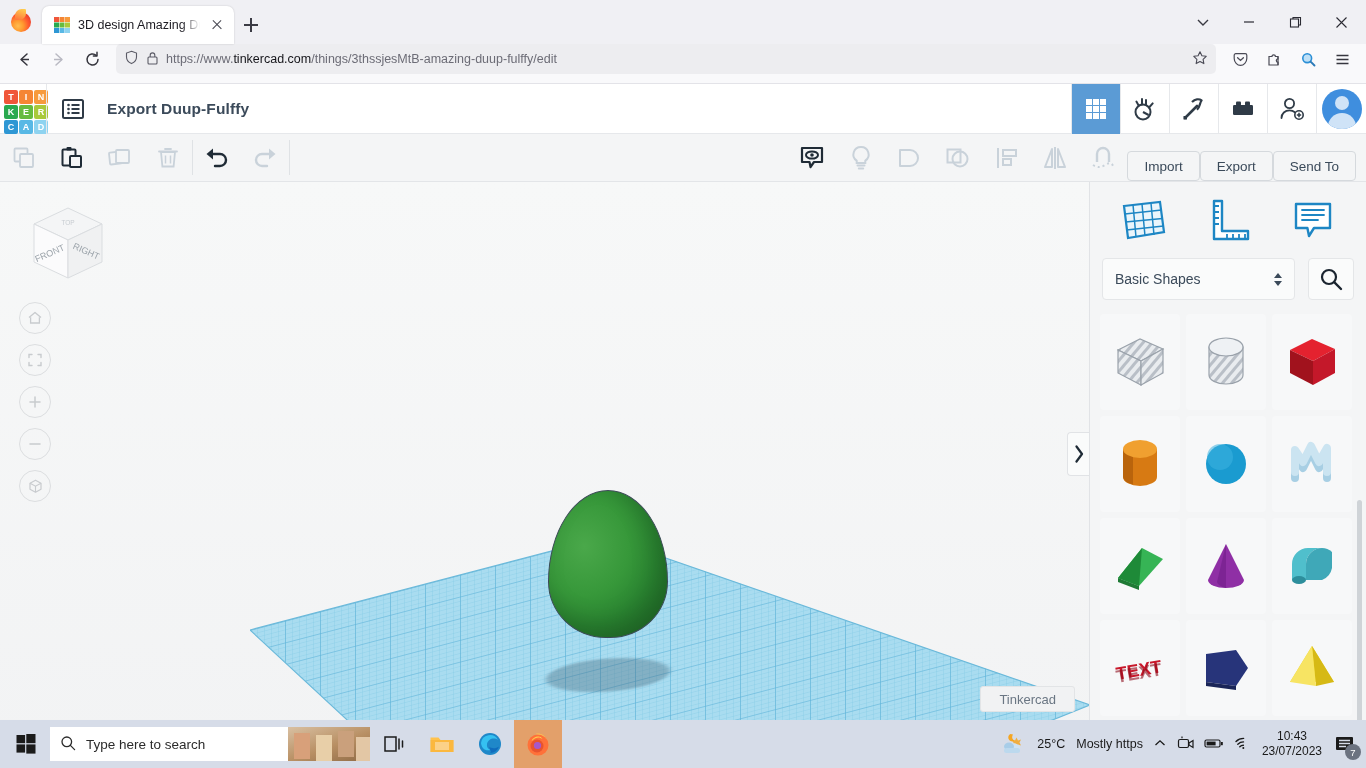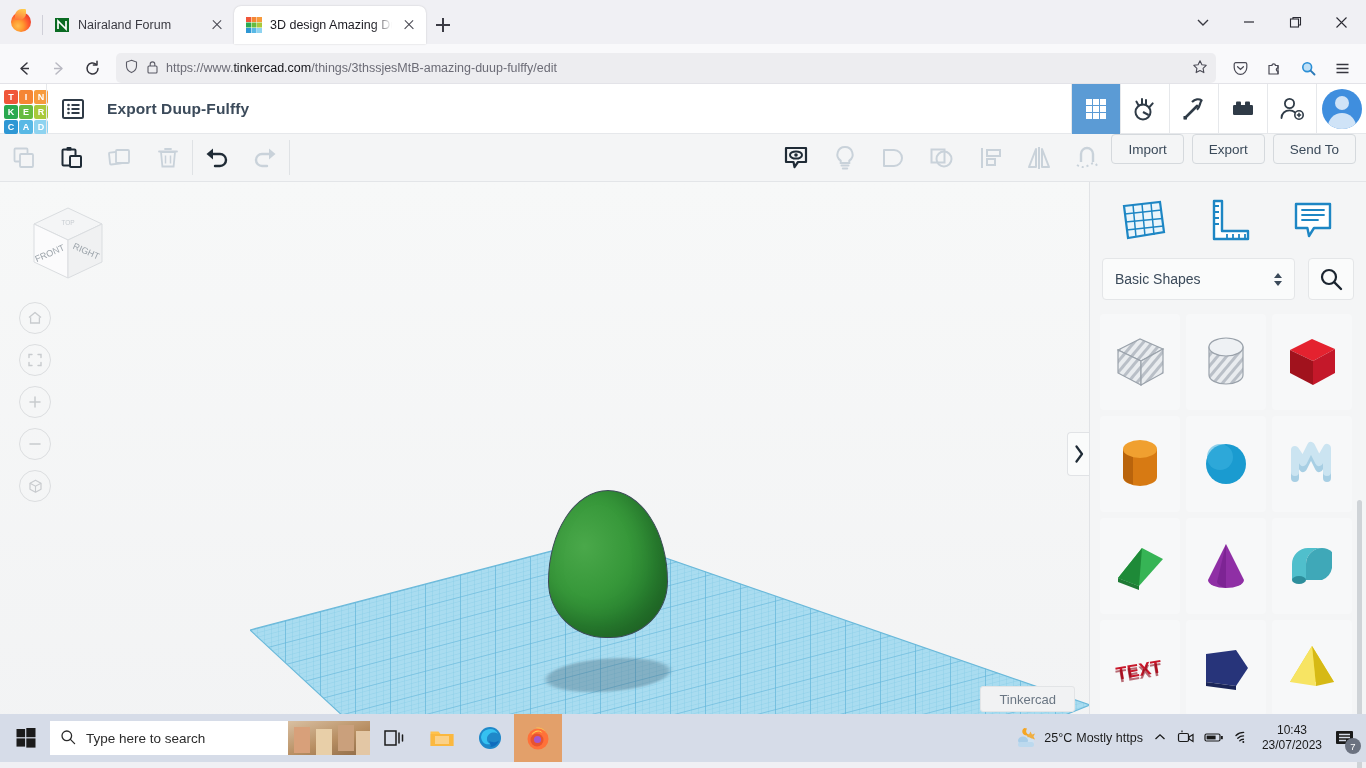--- a/index.html
+++ b/index.html
@@ -55,21 +55,21 @@
   .newtab { width: 34px; height: 38px; display:flex; align-items:center; justify-content:center; }
   .newtab:before, .newtab:after { content:""; position:absolute; background:#3b3b44; }
   .plus { position: relative; width: 14px; height: 14px; }
   .plus:before{content:"";position:absolute;left:0;top:6px;width:14px;height:1.6px;background:#3b3b44;}
   .plus:after{content:"";position:absolute;left:6.2px;top:0;width:1.6px;height:14px;background:#3b3b44;}
 
   .win-ctrls { display:flex; align-items:center; height:44px; margin-left:auto; padding-right:2px; }
   .win-btn { width: 46px; height: 38px; display:flex; align-items:center; justify-content:center; color:#2b2b33; }
 
   .ff-navbar {
-    height: 40px; background: #f9f9fb; display: flex; align-items: flex-end;
+    height: 40px; background: #f9f9fb; display: flex; align-items: flex-start;
     padding: 0 8px; gap: 2px; border-bottom: 1px solid #e3e3e8;
   }
   .nav-icon { width: 32px; height: 30px; display:flex; align-items:center; justify-content:center; color:#36363e; }
   .nav-icon.dim { color: #b9b9c2; }
   .urlbar {
     flex: 1; height: 30px; background: #ededf0; border-radius: 5px;
     display: flex; align-items: center; gap: 7px; padding: 0 8px; margin: 0 6px;
     font-size: 12.5px; color: #6c6c76;
   }
   .urlbar .host { color: #15151a; }
@@ -112,21 +112,21 @@
     background:#cfe3f7;
   }
 
   
   .tc-toolbar { height: 48px; background: #f4f5f6; display: flex; align-items: stretch;
     border-bottom: 1px solid #e3e5e8; }
   .tb-group { display: flex; align-items: center; }
   .tb-btn { width: 48px; height: 47px; display:flex; align-items:center; justify-content:center; }
   .tb-div { width: 1px; background: #dfe2e5; margin: 6px 0; }
   .tb-spacer { flex: 1; }
-  .tb-right { display:flex; align-items:flex-start; gap:8px; padding-right: 10px; margin-left:auto; }
+  .tb-right { display:flex; align-items:flex-end; padding-right: 10px; margin-left:auto; }
   .tc-btn {
     height: 30px; padding: 0 16px; border: 1px solid #d5d9dd; border-radius: 4px;
     background: #f4f5f6; font-size: 13.5px; color: #3b4a5a; display:flex; align-items:center;
     font-family: "Liberation Sans", sans-serif;
   }
 
   
   .tc-main { position: relative; height: 574px; display: flex; }
   .canvas {
     flex: 1; position: relative; overflow: hidden;
@@ -208,69 +208,59 @@
     height: 96px; background: #f7f8f9; border-radius: 4px;
     display: flex; align-items: center; justify-content: center;
   }
   .panel-scroll {
     position: absolute; right: 4px; top: 318px; width: 5px; height: 300px;
     background: #cfd3d7; border-radius: 3px;
   }
 
   
   .taskbar {
-    position: absolute; left: 0; bottom: 6px; width: 1366px; height: 48px;
+    position: absolute; left: 0; bottom: 0; width: 1366px; height: 48px;
     background: #d6dce8; display: flex; align-items: center; padding: 0 2px;
   }
   .tb-start { width: 48px; height: 48px; display:flex;align-items:center;justify-content:center; }
   .tb-search {
     width: 320px; height: 34px; background: #fff; display: flex; align-items: center;
     gap: 10px; padding: 0 10px; font-size: 13.5px; color: #2b2b2b; position: relative;
   }
   .tb-search .news {
     position: absolute; right: 0; top: 0; width: 82px; height: 34px;
     background: linear-gradient(160deg,#d9c0a2,#b88f63 55%,#8e6a46);
     overflow: hidden;
   }
   .tb-search .news:before{
     content:""; position:absolute; left:6px; top:6px; width:16px; height:26px; background:#d8a07a;
     box-shadow: 22px 2px 0 0 #e8cfa8, 44px -2px 0 0 #caa07c, 62px 4px 0 0 #e3c7a5;
   }
   .tb-icon { width: 48px; height: 48px; display:flex; align-items:center; justify-content:center; }
   .tb-icon.active { background: #e3a06a; }
   .tray { margin-left: auto; display: flex; align-items: center; gap: 10px; padding-right: 6px; font-size: 12.5px; color: #1a1a1a; }
-  .tray-weather { display:flex; align-items:center; gap:4px; }
+  .tray-weather { display:flex; align-items:center; gap:11px; }
   .tray-clock { text-align: center; line-height: 1.28; font-size: 12px; }
   .tray-badge {
     width: 26px; height: 26px; position: relative; display:flex; align-items:center; justify-content:center;
   }
   .badge-num {
     position: absolute; right: -3px; bottom: -3px; width: 16px; height: 16px; border-radius: 50%;
     background: #6b7280; color: #fff; font-size: 9.5px; display:flex; align-items:center; justify-content:center;
   }
 </style>
 </head>
 <body>
 
 <div class="ff-tabbar">
   <div class="ff-logo">
     <div class="ff-logo-glyph"></div>
   </div>
   <div class="tab-strip">
 
-    <div class="tab inactive">
-      <span class="tab-fav">
-        <svg width="16" height="16" viewBox="0 0 16 16">
-          <rect x="1" y="1" width="14" height="14" fill="#0a6b22"></rect>
-          <path d="M4 12V4l8 8V4" stroke="#fff" stroke-width="1.7" fill="none"></path>
-        </svg>
-      </span>
-      <span class="tab-title">Nairaland Forum</span>
-      <span class="tab-close"></span>
-    </div>
 
     <div class="tab active">
       <span class="tab-fav">
         <svg width="16" height="16" viewBox="0 0 16 16">
           <rect x="0" y="0" width="5" height="5" fill="#f0563a"></rect>
             <rect x="5.5" y="0" width="5" height="5" fill="#f58634"></rect>
             <rect x="11" y="0" width="5" height="5" fill="#f79a3c"></rect>
           <rect x="0" y="5.5" width="5" height="5" fill="#2aa94f"></rect>
             <rect x="5.5" y="5.5" width="5" height="5" fill="#67bb3f"></rect>
             <rect x="11" y="5.5" width="5" height="5" fill="#a9c93b"></rect>

